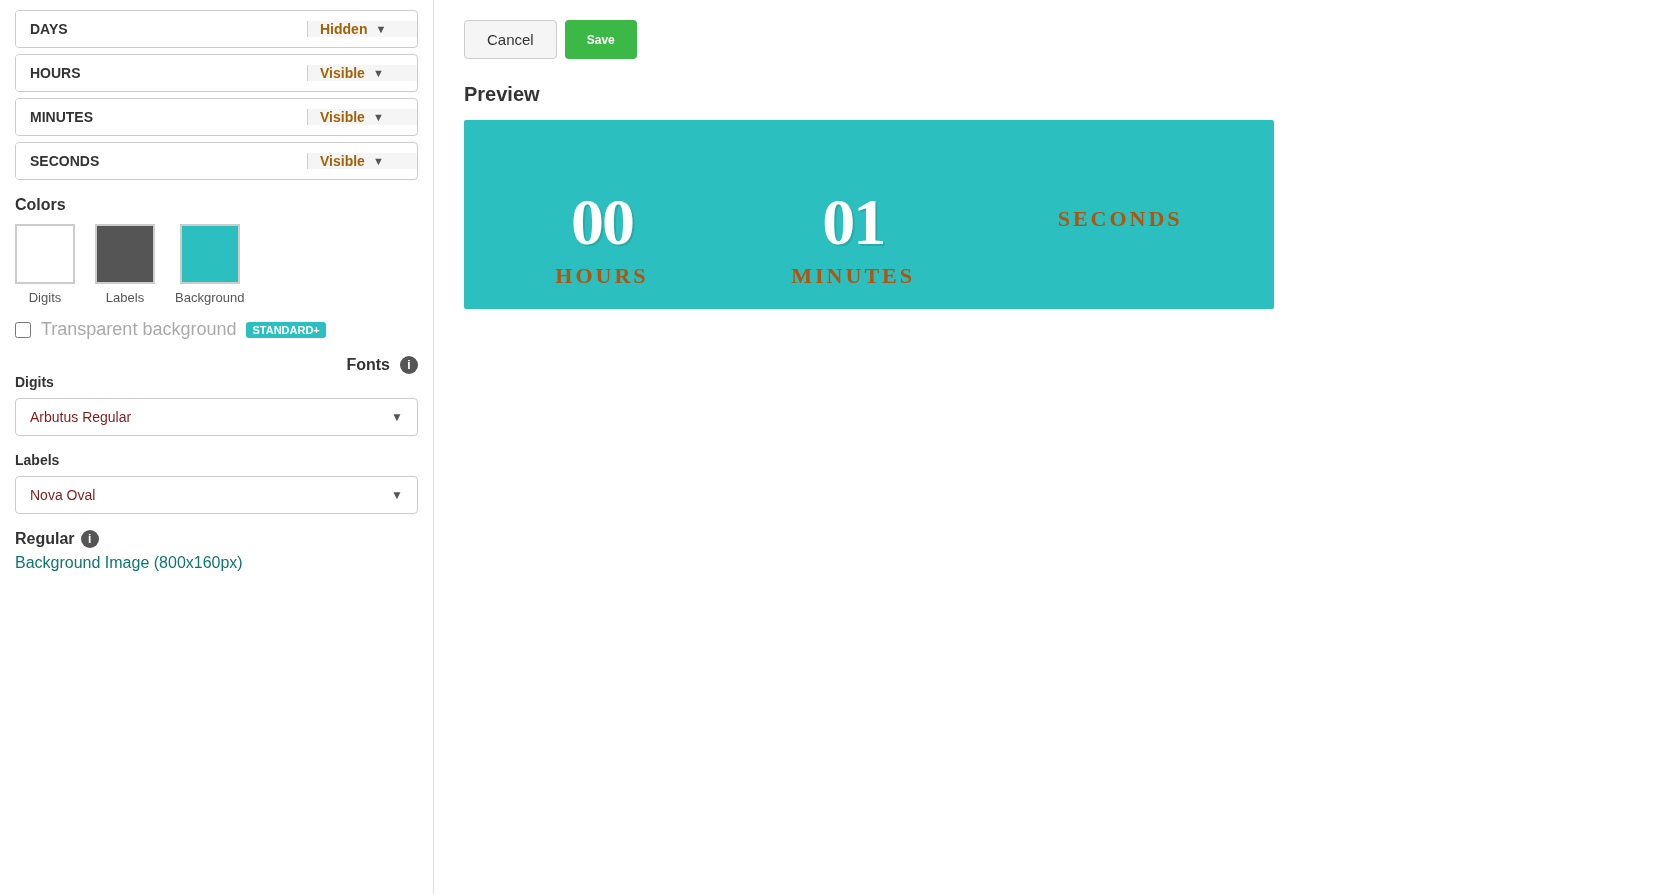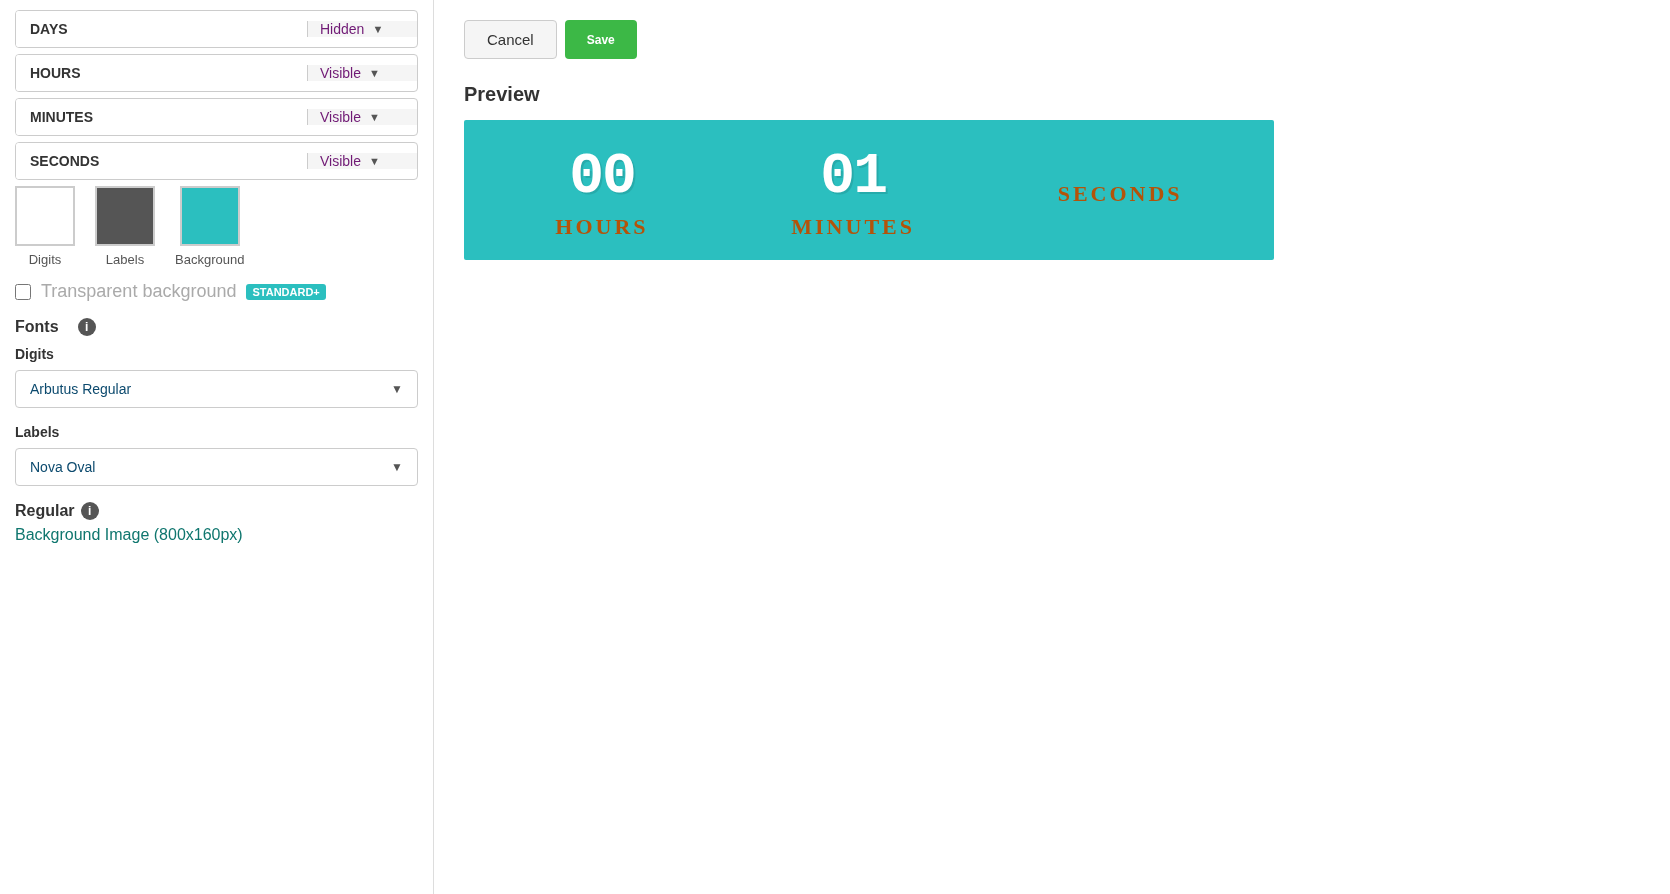--- a/index.html
+++ b/index.html
@@ -41,21 +41,22 @@
       align-items: center;
       background: #f5f5f5;
       border-left: 1px solid #ccc;
       padding: 0 12px;
       min-width: 110px;
       cursor: pointer;
       user-select: none;
     }
     .visibility-select-wrapper span.sel-text {
       font-size: 14px;
-      color: #701a75;
+      color: #a16207;
+      font-weight: bold;
     }
     .visibility-select-wrapper span.chevron {
       margin-left: 8px;
       font-size: 11px;
       color: #555;
     }
 
     
     .section-title {
       font-size: 16px;
@@ -112,22 +113,22 @@
       font-size: 11px;
       font-weight: bold;
       padding: 2px 6px;
       border-radius: 3px;
     }
 
     
     .fonts-title-row {
       display: flex;
       align-items: center;
-      gap: 19px;
-      margin-bottom: 10px;
+      gap: 10px;
+      justify-content: flex-end;
     }
     .info-icon {
       width: 18px;
       height: 18px;
       background: #555;
       border-radius: 50%;
       color: #fff;
       font-size: 12px;
       display: flex;
       align-items: center;
@@ -147,21 +148,21 @@
       display: flex;
       align-items: center;
       justify-content: space-between;
       padding: 10px 14px;
       cursor: pointer;
       background: #fff;
       margin-bottom: 16px;
     }
     .font-select-text {
       font-size: 14px;
-      color: #0c4a6e;
+      color: #7f1d1d;
     }
     .font-select-chevron {
       font-size: 12px;
       color: #555;
     }
 
     
     .images-title-row {
       display: flex;
       align-items: center;
@@ -220,27 +221,28 @@
       justify-content: space-around;
       border-radius: 2px;
     }
     .countdown-unit {
       display: flex;
       flex-direction: column;
       align-items: center;
       gap: 8px;
     }
     .countdown-number {
-      font-size: 58px;
+      font-size: 66px;
       font-weight: 900;
       color: #fff;
-      font-family: Liberation Mono, monospace;
+      font-family: Liberation Serif, serif;
       letter-spacing: -2px;
       line-height: 1;
       text-shadow: 2px 2px 0 rgba(0,0,0,0.1);
+      margin-top: 41px;
     }
     .countdown-unit-label {
       font-size: 22px;
       font-weight: bold;
       color: #b45309;
       letter-spacing: 3px;
       font-family: 'Georgia', serif;
       text-transform: uppercase;
     }
   </style>
@@ -273,20 +275,21 @@
     </div>
       <div class="visibility-row">
       <span class="visibility-label">SECONDS</span>
       <div class="visibility-select-wrapper">
         <span class="sel-text">Visible</span>
         <span class="chevron">▼</span>
       </div>
     </div>
     </div>
 
+  <div class="section-title">Colors</div>
   <div class="colors-row" id="colors-row-container">
       <div class="color-item">
       <div class="color-swatch white"></div>
       <span class="color-label">Digits</span>
     </div>
       <div class="color-item">
       <div class="color-swatch dark-gray"></div>
       <span class="color-label">Labels</span>
     </div>
       <div class="color-item">

